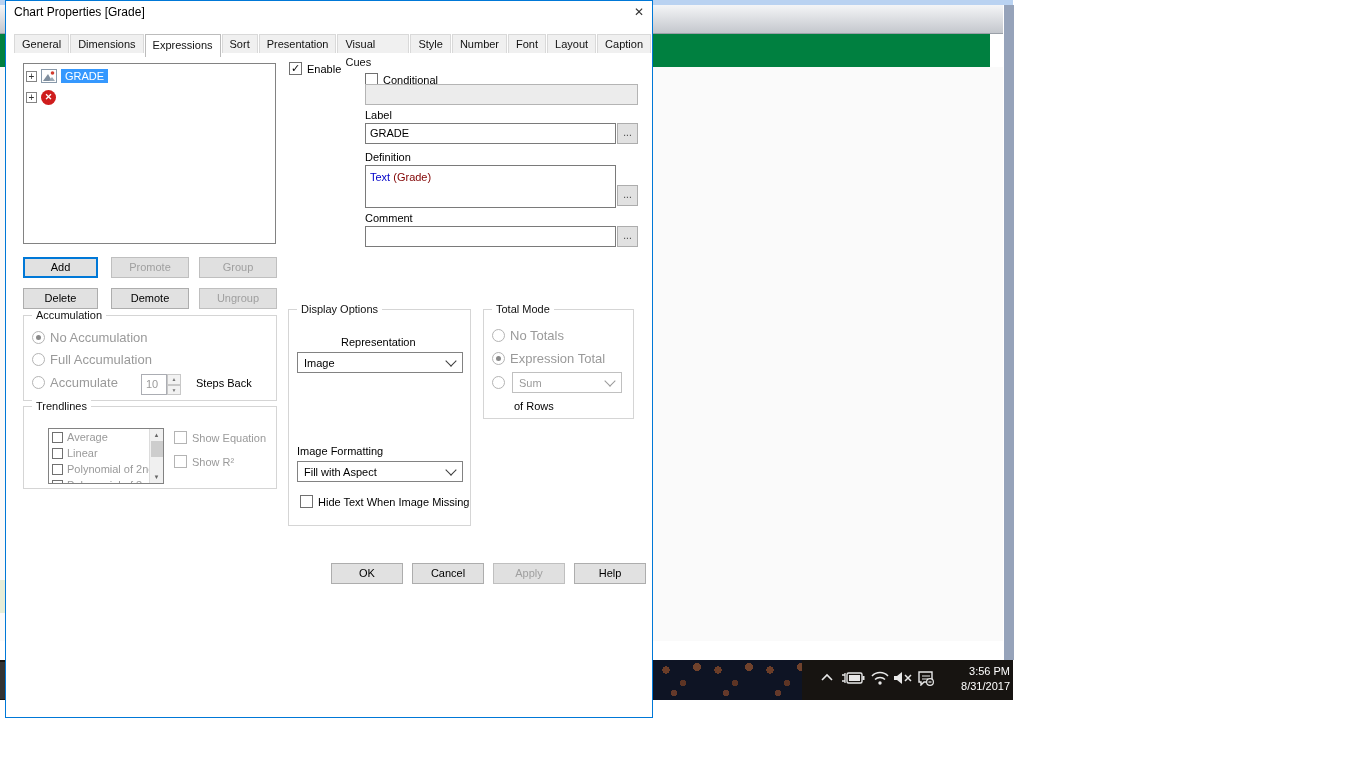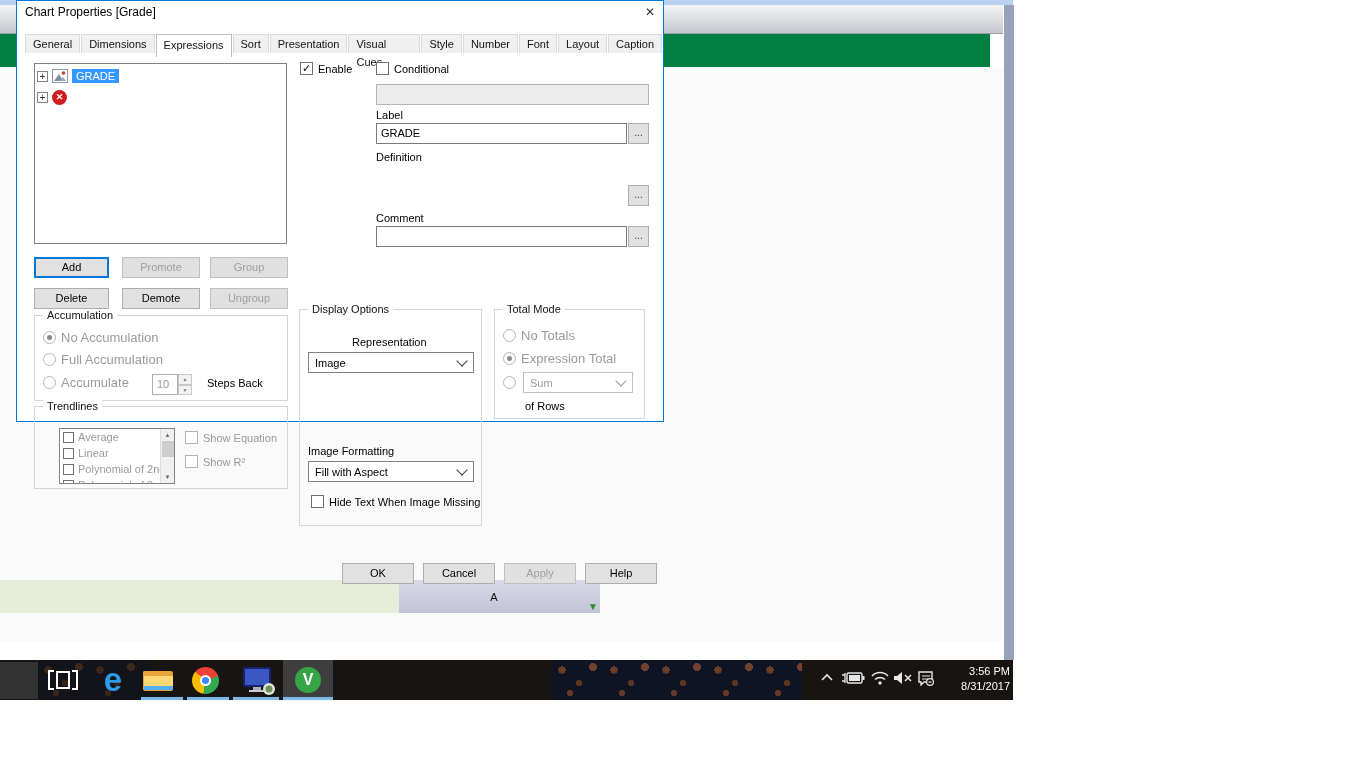--- a/index.html
+++ b/index.html
@@ -44,22 +44,22 @@
   .tv-sq{width:12px;height:14px;border:2px solid #fff;}
   .edge-e{left:96px;top:2px;width:34px;height:36px;color:#2e9be6;font-size:33px;font-weight:bold;line-height:36px;text-align:center;}
   .underline{bottom:0;height:3px;background:#7ab8e8;}
   .vtile{left:283px;top:0;width:50px;height:40px;background:#3e3e3e;}
   .vcircle{left:295px;top:7px;width:26px;height:26px;border-radius:50%;background:#36a546;color:#fff;
            font-weight:bold;font-size:16px;text-align:center;line-height:26px;}
   .tray{color:#e8e8e8;}
   .clock{left:938px;top:4px;width:72px;text-align:right;color:#fff;font-size:11px;line-height:15px;}
 
   
-  .dialog{left:5px;top:0;width:648px;height:422px;background:#fff;border:1px solid #0078d7;box-sizing:border-box;
-          font-size:11px;margin-left:11px;}
+  .dialog{left:5px;top:0;width:648px;height:718px;background:#fff;border:1px solid #0078d7;box-sizing:border-box;
+          font-size:11px;}
   .dlg-title{left:8px;top:4px;font-size:12px;color:#000;}
   .dlg-close{left:624px;top:2px;width:18px;height:18px;text-align:center;line-height:18px;font-size:12px;color:#333;}
   .tabs{left:8px;top:33px;height:21px;display:flex;align-items:flex-start;}
   .tab{height:18px;line-height:18px;padding:0 7px;border:1px solid #d9d9d9;border-bottom:none;background:#f0f0f0;
        margin-right:1px;font-size:11px;color:#111;}
   .tab.active{background:#fff;height:22px;line-height:21px;border-color:#bcbcbc;position:relative;z-index:2;}
 
   .treebox{left:17px;top:62px;width:253px;height:181px;border:1px solid #828282;background:#fff;padding:3px 2px;box-sizing:border-box;}
   .tree-row{display:flex;align-items:center;gap:4px;height:18px;}
   .plusbox{width:11px;height:11px;border:1px solid #848484;background:#fff;font-size:10px;line-height:9px;text-align:center;color:#333;box-sizing:border-box;}
@@ -246,31 +246,35 @@
     <div class="abs btn disabled" style="left:105px;top:256px;width:78px;">Promote</div>
     <div class="abs btn disabled" style="left:193px;top:256px;width:78px;">Group</div>
     <div class="abs btn" style="left:17px;top:287px;width:75px;">Delete</div>
     <div class="abs btn" style="left:105px;top:287px;width:78px;">Demote</div>
     <div class="abs btn disabled" style="left:193px;top:287px;width:78px;">Ungroup</div>
 
     <div class="abs cb" style="left:283px;top:61px;">
       <span class="cb-box">✓</span>
       <span class="cb-label">Enable</span>
     </div>
-    <div class="abs cb" style="left:359px;top:61px;text-align:right;">
+    <div class="abs cb" style="left:359px;top:72px;text-align:right;">
       <span class="cb-box"></span>
       <span class="cb-label">Conditional</span>
     </div>
     <div class="abs field disabled" style="left:359px;top:83px;width:273px;"></div>
 
     <div class="abs flabel" style="left:359px;top:108px;">Label</div>
     <div class="abs field" style="left:359px;top:122px;width:251px;">GRADE</div>
     <div class="abs ell-btn" style="left:611px;top:122px;">...</div>
 
     <div class="abs flabel" style="left:359px;top:150px;">Definition</div>
+    <div class="abs field" style="left:359px;top:164px;width:251px;height:43px;line-height:normal;padding-top:5px;">
+      <span class="def-func">Text</span>
+      <span class="def-args">(Grade)</span>
+    </div>
     <div class="abs ell-btn" style="left:611px;top:184px;">...</div>
 
     <div class="abs flabel" style="left:359px;top:211px;">Comment</div>
     <div class="abs field" style="left:359px;top:225px;width:251px;"></div>
     <div class="abs ell-btn" style="left:611px;top:225px;">...</div>
 
     <div class="abs groupbox" style="left:17px;top:314px;width:254px;height:86px;">
       <span class="gb-legend">Accumulation</span>
       <div class="abs rb" style="left:8px;top:14px;">
         <span class="rb-box sel"></span>

